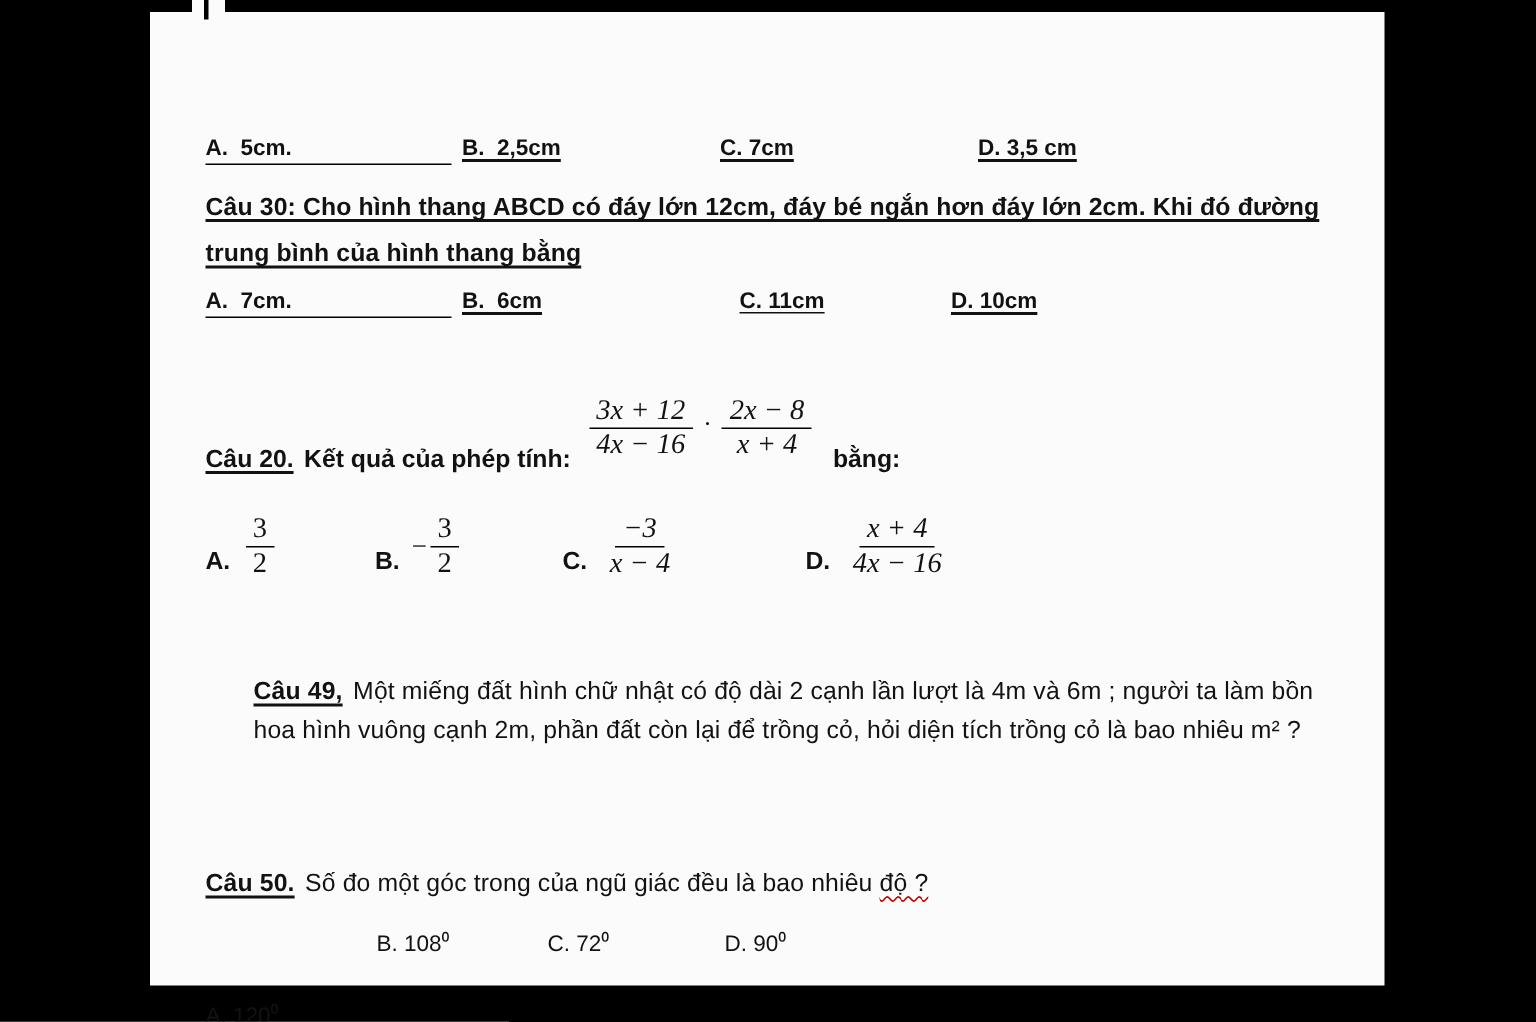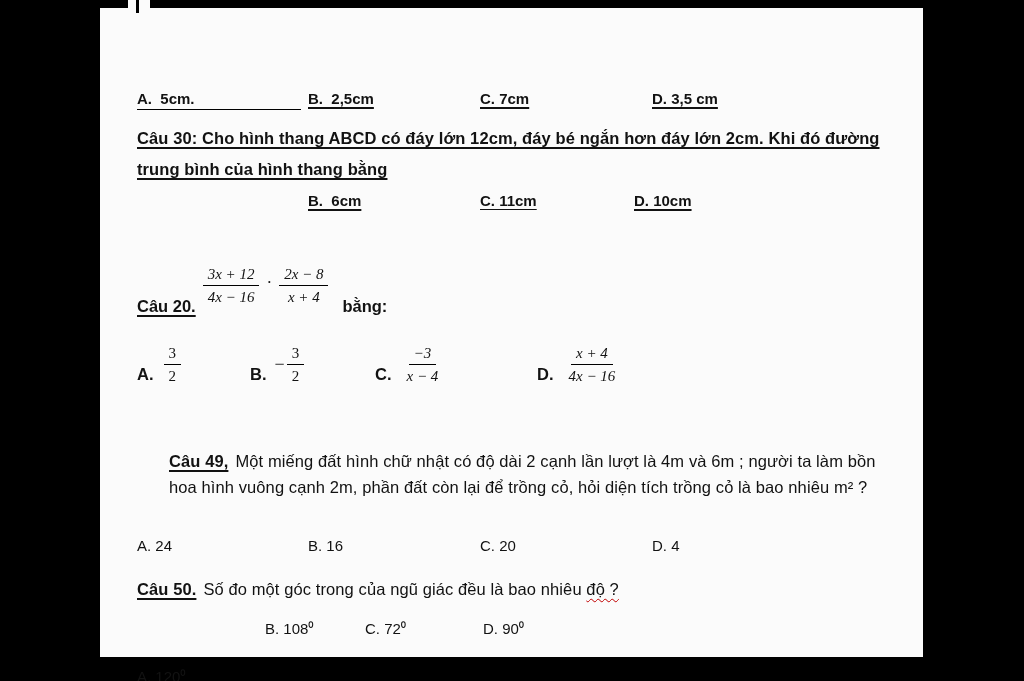--- a/index.html
+++ b/index.html
@@ -15,21 +15,21 @@
   .wavy{text-decoration:underline;text-decoration-style:wavy;text-decoration-color:#c00000;text-decoration-thickness:1px;text-underline-offset:3px;}
 
   .opt-row{position:absolute;left:0;width:918px;height:30px;font-size:15px;}
   .opt{position:absolute;white-space:pre;font-weight:700;}
   .opt.u{text-decoration:underline;text-decoration-thickness:1.5px;text-underline-offset:3px;}
   .opt.a-tab{display:inline-block;width:164px;border-bottom:1.6px solid #000;padding-bottom:2px;text-decoration:none;}
   .opt.normal{font-weight:400;}
 
   .q20-row{position:absolute;display:flex;align-items:center;}
   .q20-text{position:relative;top:11px;font-size:16.5px;font-weight:700;white-space:pre;margin-top:20px;}
-  .frac{display:inline-flex;flex-direction:column;align-items:center;font-family:"Liberation Serif",serif;font-size:15px;line-height:22px;}
+  .frac{display:inline-flex;flex-direction:column;align-items:center;font-family:"Liberation Serif",serif;font-size:19px;line-height:22px;}
   .frac .num{padding:0 5px;border-bottom:1.5px solid #000;white-space:pre;}
   .frac .den{padding:0 5px;white-space:pre;}
   .frac.ital{font-style:italic;}
   .mul{font-family:"Liberation Serif",serif;font-size:17px;margin:0 7px;position:relative;top:-2px;}
 
   .mopt{position:absolute;display:flex;align-items:flex-end;}
   .mopt .olabel{font-weight:700;font-size:16.5px;margin-right:8px;padding-bottom:3px;}
   .mopt .oprefix{font-family:"Liberation Serif",serif;font-size:18px;align-self:center;margin-right:2px;}
 </style>
 </head>
@@ -39,27 +39,29 @@
 
   <div class="opt-row" style="top:82px;">
     <span class="opt a-tab" style="left:37px;">A.  5cm.</span>
     <span class="opt u" style="left:208px;">B.  2,5cm</span>
     <span class="opt u" style="left:380px;">C. 7cm</span>
     <span class="opt u" style="left:552px;">D. 3,5 cm</span>
   </div>
 
   <div class="abs heading" style="left:37px;top:115px;width:760px;">Câu 30: Cho hình thang ABCD có đáy lớn 12cm, đáy bé ngắn hơn đáy lớn 2cm. Khi đó đường trung bình của hình thang  bằng</div>
   <div class="opt-row" style="top:184px;">
+    <span class="opt a-tab" style="left:37px;">A.  7cm.</span>
     <span class="opt u" style="left:208px;">B.  6cm</span>
-    <span class="opt u" style="left:380px;text-decoration:underline;">C. 11cm</span>
+    <span class="opt u" style="left:393px;text-decoration:underline;">C. 11cm</span>
     <span class="opt u" style="left:534px;">D. 10cm</span>
   </div>
 
   <div class="q20-row" style="left:37px;top:248px;height:58px;">
     <span class="q20-text lbl-u">Câu 20.</span>
+    <span class="q20-text" style="margin-right:12px;">Kết quả của phép tính:</span>
     <span class="frac ital">
       <span class="num">3x + 12</span>
       <span class="den">4x − 16</span>
     </span>
     <span class="mul">·</span>
     <span class="frac ital">
       <span class="num">2x − 8</span>
       <span class="den">x + 4</span>
     </span>
     <span class="q20-text" style="margin-left:14px;">bằng:</span>
@@ -96,34 +98,28 @@
       <span class="frac ital">
         <span class="num">x + 4</span>
         <span class="den">4x − 16</span>
       </span>
     </span>
   </div>
 
   <div class="abs plain-par" style="left:37px;top:440px;width:720px;margin-left:32px;">
     <span class="lbl-u">Câu 49,</span><span>Một miếng đất hình  chữ nhật có độ dài 2 cạnh lần lượt là 4m và 6m ; người ta làm bồn hoa hình vuông cạnh 2m, phần đất còn lại để trồng cỏ, hỏi diện tích trồng cỏ là bao nhiêu m² ?</span>
   </div>
-  <div class="opt-row" style="top:529px;">
-    <span class="opt normal" style="left:37px;">A. 24</span>
-    <span class="opt normal" style="left:208px;">B. 16</span>
-    <span class="opt normal" style="left:380px;">C. 20</span>
-    <span class="opt normal" style="left:552px;">D. 4</span>
-  </div>
 
   <div class="abs plain-par" style="left:37px;top:568px;width:760px;">
     <span class="lbl-u">Câu 50.</span><span>Số đo một góc trong của ngũ giác đều là bao nhiêu</span>
     <span class="wavy">độ ?</span>
   </div>
   <div class="opt-row" style="top:610px;">
     <span class="opt normal" style="left:37px;margin-top:48px;">A. 120⁰</span>
-    <span class="opt normal" style="left:165px;">B. 108⁰</span>
+    <span class="opt normal" style="left:151px;">B. 108⁰</span>
     <span class="opt normal" style="left:265px;">C. 72⁰</span>
     <span class="opt normal" style="left:383px;">D. 90⁰</span>
   </div>
 
 </div>
 
 <div class="tick-bg"></div>
 <div class="tick"></div>
 
 </body></html>

